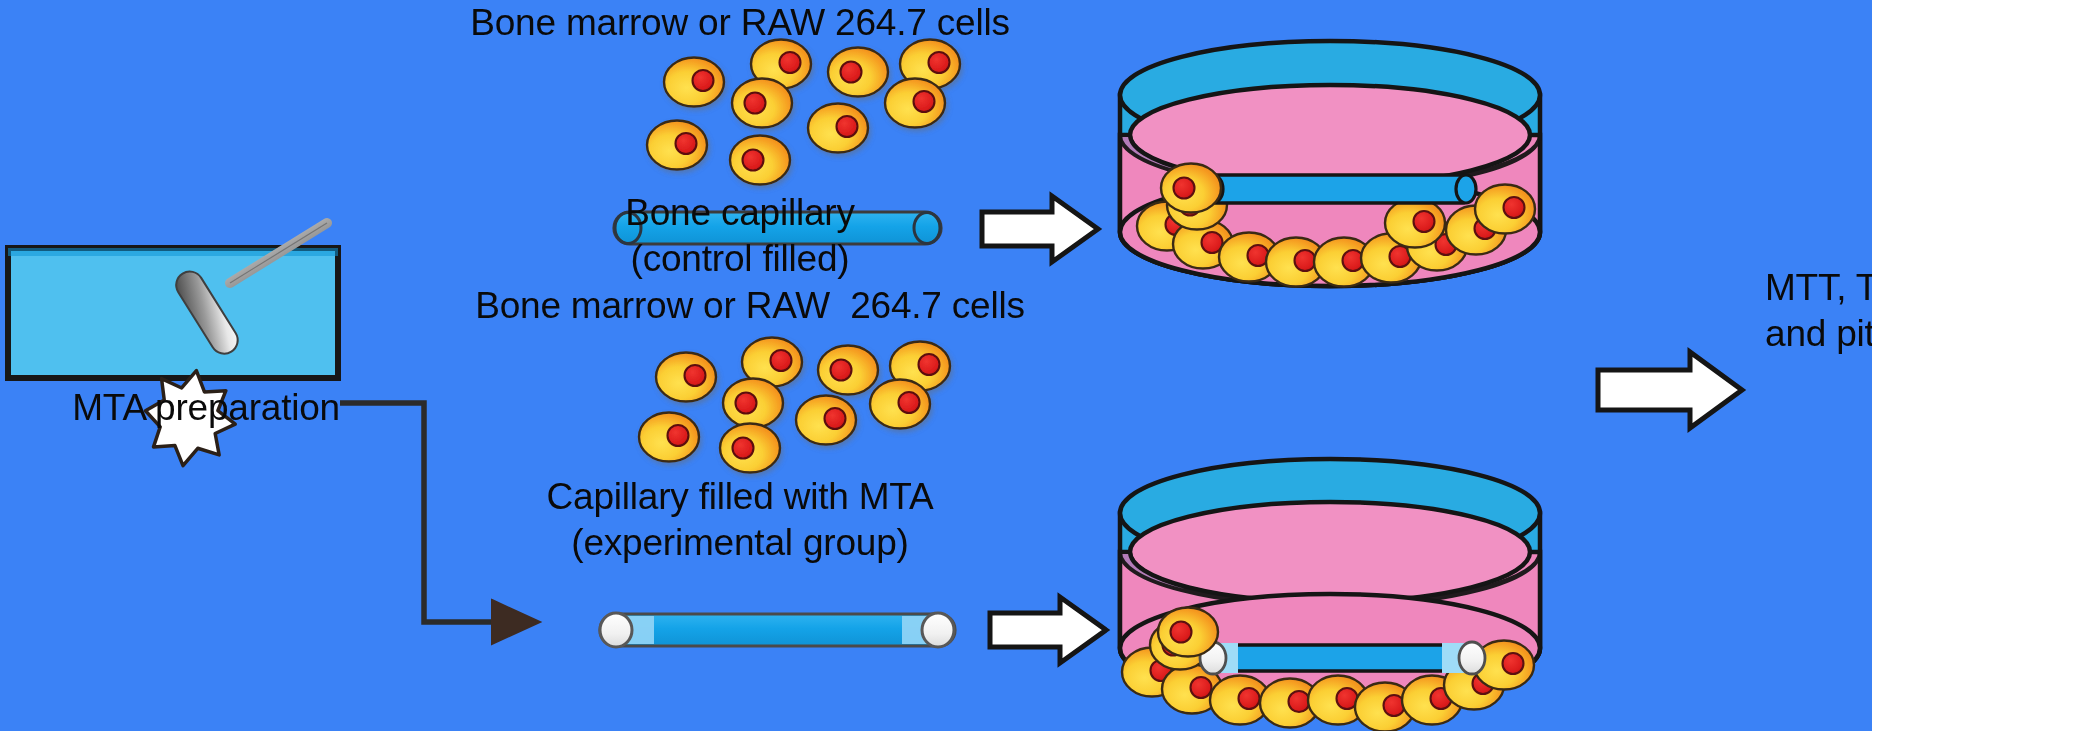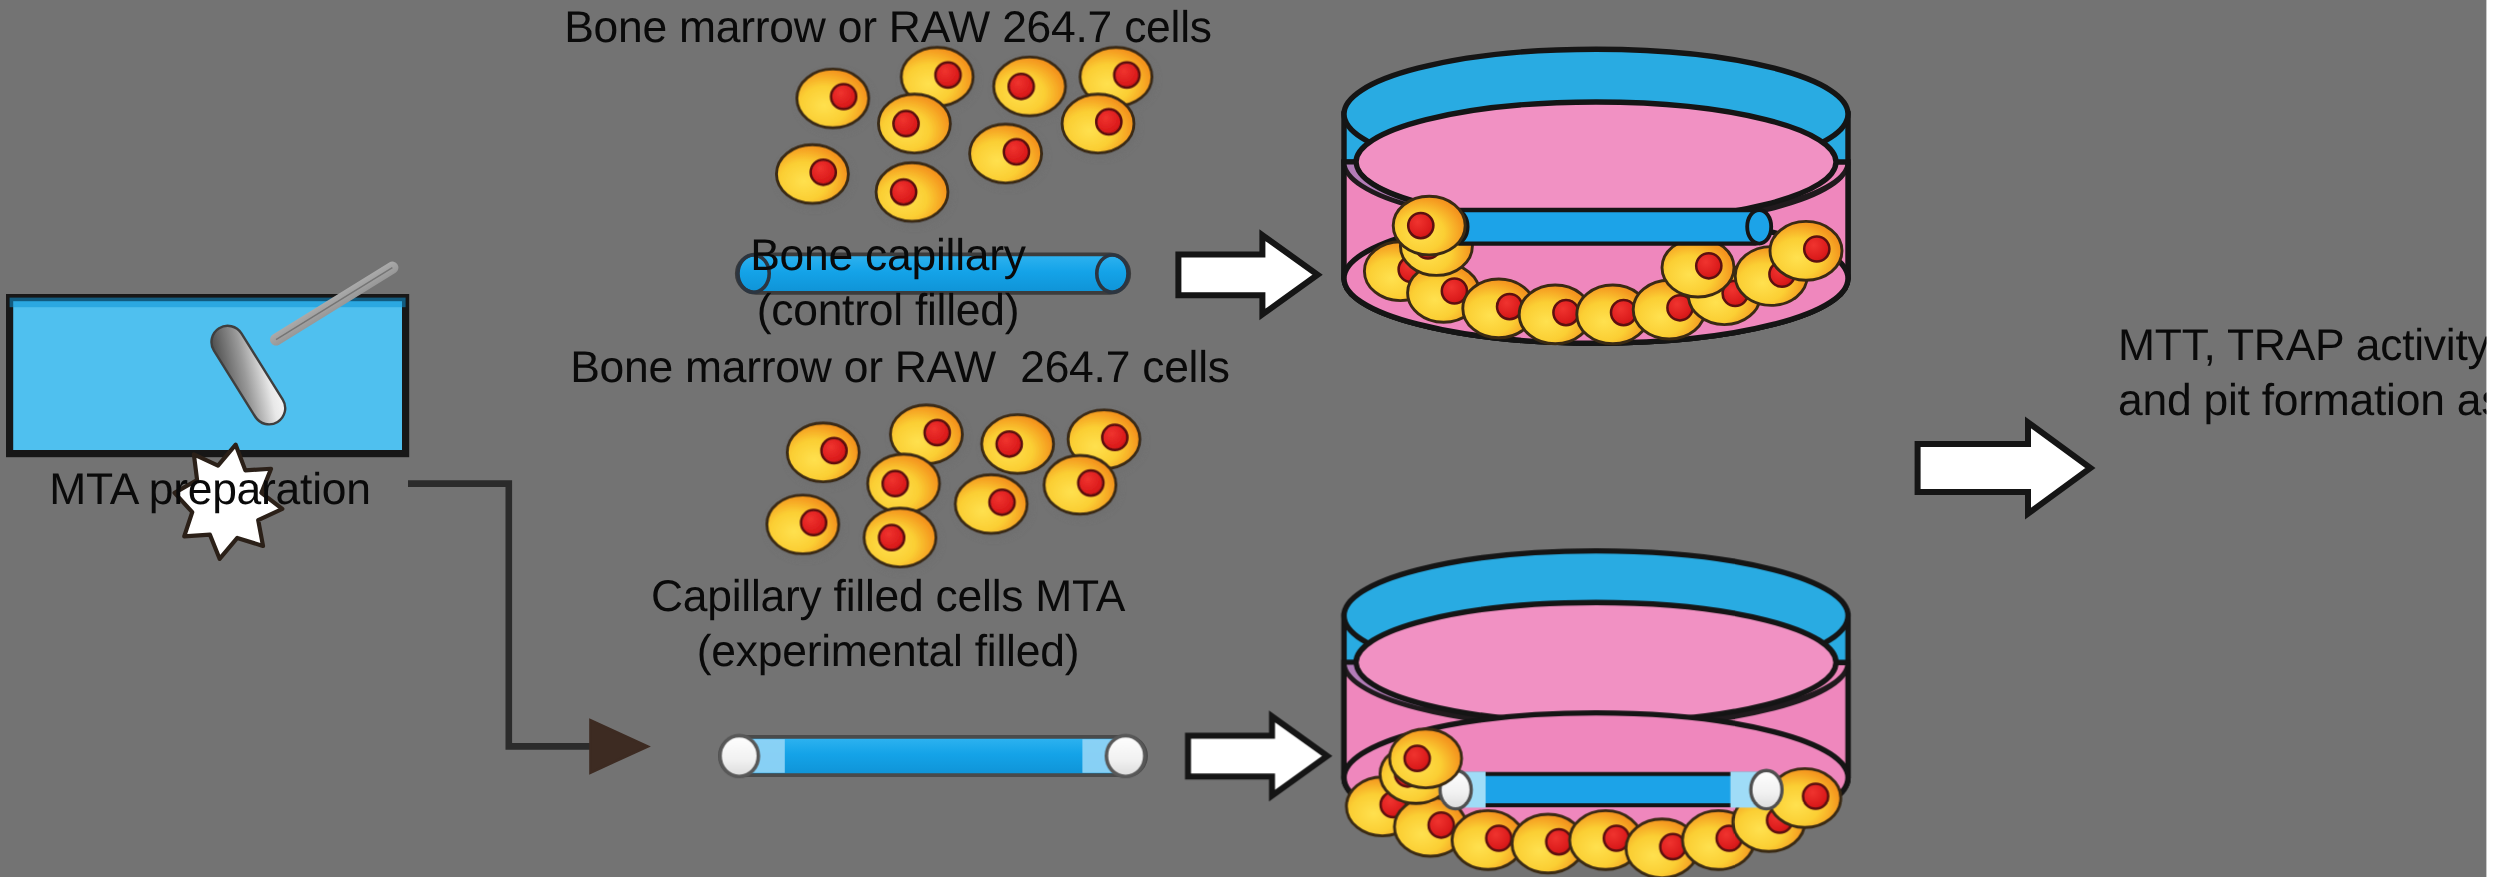--- a/index.html
+++ b/index.html
@@ -6,23 +6,23 @@
   html, body {
     margin: 0;
     padding: 0;
     background: #ffffff;
   }
   body {
     font-family: "Liberation Sans", sans-serif;
   }
   #stage {
     position: relative;
-    width: 2072px;
+    width: 1872px;
     height: 731px;
-    background: #737373;
+    background: #3b82f6;
     overflow: hidden;
   }
   #stage svg.layer {
     position: absolute;
     left: 0;
     top: 0;
     width: 2100px;
     height: 731px;
   }
   .txt {
@@ -234,21 +234,21 @@
     </g>
   </svg>
 
   <div class="txt center" style="left:420px; top:0px; width:640px;">Bone marrow or RAW 264.7 cells</div>
 
   <div class="txt center" style="left:470px; top:190px; width:540px;">Bone capillary</div>
   <div class="txt center" style="left:470px; top:236px; width:540px;">(control filled)</div>
 
   <div class="txt center" style="left:420px; top:283px; width:660px;">Bone marrow or RAW  264.7 cells</div>
 
-  <div class="txt center" style="left:440px; top:474px; width:600px;">Capillary filled cells MTA</div>
-  <div class="txt center" style="left:440px; top:520px; width:600px;">(experimental filled)</div>
-
-  <div class="txt left" style="left:10px; top:385px; width:330px; text-align:center;">MTA preparation</div>
+  <div class="txt center" style="left:440px; top:474px; width:600px;">Capillary filled with MTA</div>
+  <div class="txt center" style="left:440px; top:520px; width:600px;">(experimental group)</div>
+
+  <div class="txt left" style="left:10px; top:385px; width:330px; text-align:right;">MTA preparation</div>
 
   <div class="txt left" style="left:1765px; top:265px; width:340px;">MTT, TRAP activity, RT-PCR</div>
   <div class="txt left" style="left:1765px; top:311px; width:340px;">and pit formation assays</div>
 
 </div>
 
 </body></html>

